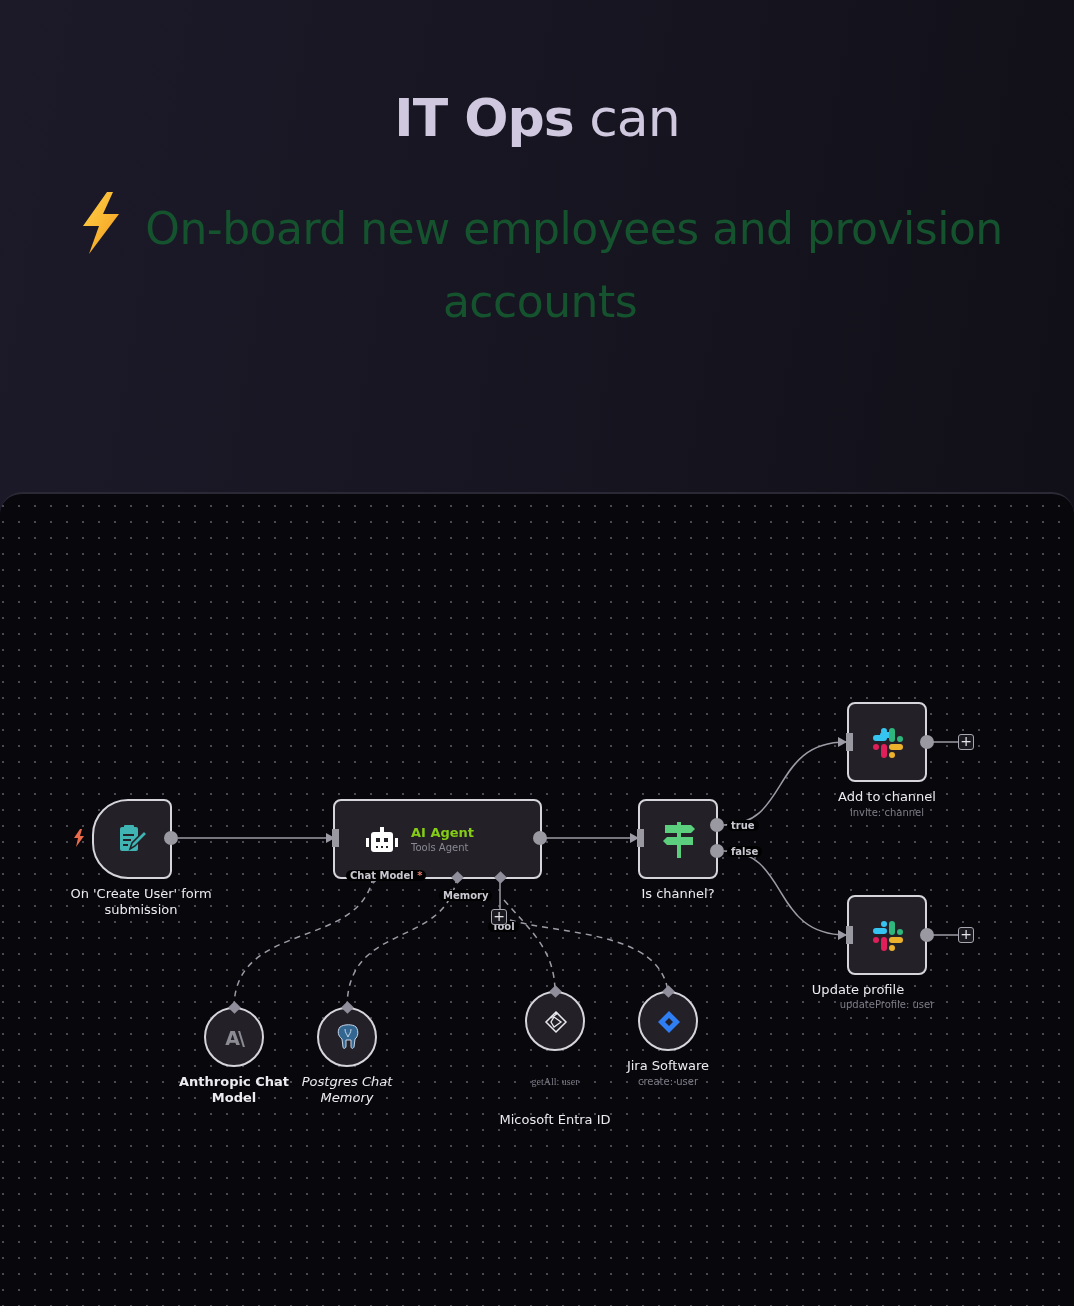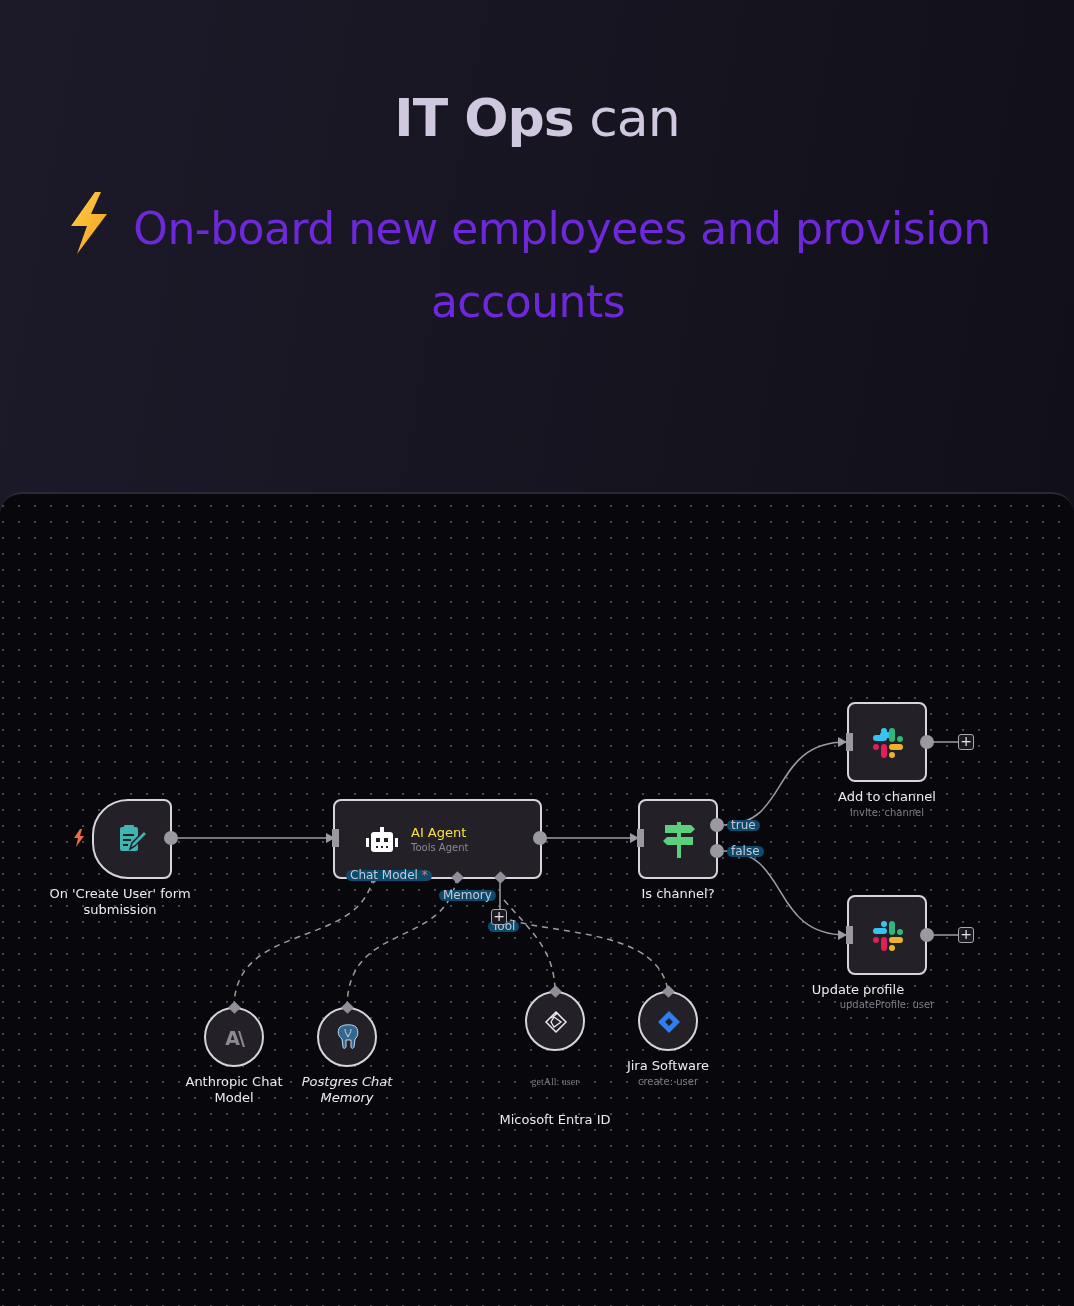--- a/index.html
+++ b/index.html
@@ -9,22 +9,22 @@
     font-family: "DejaVu Sans", sans-serif;
   }
   .hero { position:absolute; left:0; top:0; width:912px; height:492px; }
   .hero-title {
     position:absolute; top:88px; left:0; width:1074px; text-align:center;
     font-family:"DejaVu Sans", sans-serif; font-size:52px; color:#cfc8de;
     letter-spacing:-1px;
   }
   .hero-title .bold { font-weight:bold; }
   .hero-sub {
-    position:absolute; top:192px; left:48px; width:960px; text-align:center;
-    font-size:44px; line-height:73px; color:#6d28d9; letter-spacing:-0.5px;
+    position:absolute; top:192px; left:60px; width:960px; text-align:center;
+    font-size:44px; line-height:73px; color:#14532d; letter-spacing:-0.5px;
   }
   .bolt {
     display:inline-block; width:46px; height:62px; vertical-align:-10px; margin-right:22px;
   }
   .canvas {
     position:absolute; left:0; top:492px; width:1074px; height:814px;
     background-color:#08070c;
     background-image: radial-gradient(circle, #4a4954 1px, transparent 1.3px);
     background-size:16px 16px; background-position:11px 4px;
     border-top:2px solid #2b2936;
@@ -50,30 +50,30 @@
     background:#9a99a2;
   }
   .handle-in {
     position:absolute; width:7px; height:18px; background:#9a99a2;
   }
   .diamond {
     position:absolute; width:9px; height:9px; background:#8f8e9a;
     transform:rotate(45deg);
   }
   .pill {
-    position:absolute; background:#0c4a6e; color:#c9c8d0; font-size:12px;
-    line-height:11px; padding:0 4px; border-radius:6px;
+    position:absolute; background:#000000; color:#c9c8d0; font-size:10px;
+    line-height:11px; padding:0 4px; border-radius:6px;font-weight:bold;
   }
   .plus-btn {
     position:absolute; width:16px; height:16px; box-sizing:border-box;
     border:1.5px solid #a9a8b2; border-radius:3px; background:#1a1920;
     color:#e5e4ea; font-size:14px; line-height:12px; text-align:center;
     font-family:"DejaVu Sans", sans-serif;
   }
-  .agent-title { position:absolute; left:76px; top:24px; color:#fde047; font-size:13px; }
+  .agent-title { position:absolute; left:76px; top:24px; color:#84cc16; font-size:13px;font-weight:bold; }
   .agent-sub { position:absolute; left:76px; top:41px; color:#8a8893; font-size:10px; }
 </style>
 </head>
 <body>
 
 <div class="hero">
   <div class="hero-title"><span class="bold">IT Ops</span><span> can</span></div>
   <div class="hero-sub">
     <svg class="bolt" viewBox="0 0 46 62">
       <defs>
@@ -120,21 +120,21 @@
   <svg style="position:absolute;left:24px;top:24px;" width="30" height="30" viewBox="0 0 30 30">
     <rect x="2" y="2" width="18" height="24" rx="2" fill="#3fb4b2"></rect>
     <rect x="6" y="0" width="10" height="4" rx="1" fill="#3fb4b2"></rect>
     <line x1="5" y1="10" x2="16" y2="10" stroke="#232127" stroke-width="2"></line>
     <line x1="5" y1="15" x2="13" y2="15" stroke="#232127" stroke-width="2"></line>
     <line x1="5" y1="20" x2="10" y2="20" stroke="#232127" stroke-width="2"></line>
     <polygon points="12,24 14,18 26,6 29,9 17,21" fill="#3fb4b2" stroke="#232127" stroke-width="1.5"></polygon>
   </svg>
 </div>
 <div class="handle-out" style="left:164px;top:831px;"></div>
-<div class="label" style="left:40px;top:886px;width:160px;text-align:center;">
+<div class="label" style="left:61px;top:886px;width:160px;text-align:center;">
   <div>On 'Create User' form</div>
   <div>submission</div>
 </div>
 
 <div class="node" style="left:333px;top:799px;width:209px;height:80px;">
   <svg style="position:absolute;left:30px;top:26px;" width="34" height="28" viewBox="0 0 34 28">
     <rect x="15" y="0" width="4" height="5" fill="#fff"></rect>
     <rect x="6" y="5" width="22" height="20" rx="3" fill="#fff"></rect>
     <rect x="1" y="11" width="3" height="9" fill="#fff"></rect>
     <rect x="30" y="11" width="3" height="9" fill="#fff"></rect>
@@ -205,21 +205,21 @@
 <div class="handle-in" style="left:846px;top:926px;"></div>
 <div class="handle-out" style="left:920px;top:928px;"></div>
 <div class="plus-btn" style="left:958px;top:927px;">+</div>
 <div class="label" style="left:778px;top:982px;width:160px;">Update profile</div>
 <div class="sublabel" style="left:792px;top:999px;width:190px;">updateProfile: user</div>
 
 <div class="node circle" style="left:204px;top:1007px;width:60px;height:60px;">
   <div style="position:absolute;left:0;top:18px;width:56px;text-align:center;color:#8d8c94;font-weight:bold;font-size:19px;letter-spacing:-2px;">A\</div>
 </div>
 <div class="diamond" style="left:230px;top:1003px;"></div>
-<div class="label" style="left:164px;top:1074px;width:140px;">
+<div class="label" style="left:164px;top:1074px;width:140px;font-weight:bold;">
   <div>Anthropic Chat</div>
   <div>Model</div>
 </div>
 
 <div class="node circle" style="left:317px;top:1007px;width:60px;height:60px;">
   <svg style="position:absolute;left:17px;top:15px;" width="24" height="26" viewBox="0 0 24 26">
     <path d="M4,3 C8,0 17,0 20,3 C23,7 22,13 19,15 L18,23 C17,25 15,25 15,22 L15,16 L10,16 L10,22 C10,25 7,25 7,23 L6,15 C2,12 1,7 4,3 Z" fill="#336791" stroke="#c7d8ea" stroke-width="1"></path>
     <path d="M9,5 C9,9 11,10 12,13 M15,5 C15,9 13,10 12,13" stroke="#c7d8ea" stroke-width="1" fill="none"></path>
   </svg>
 </div>

